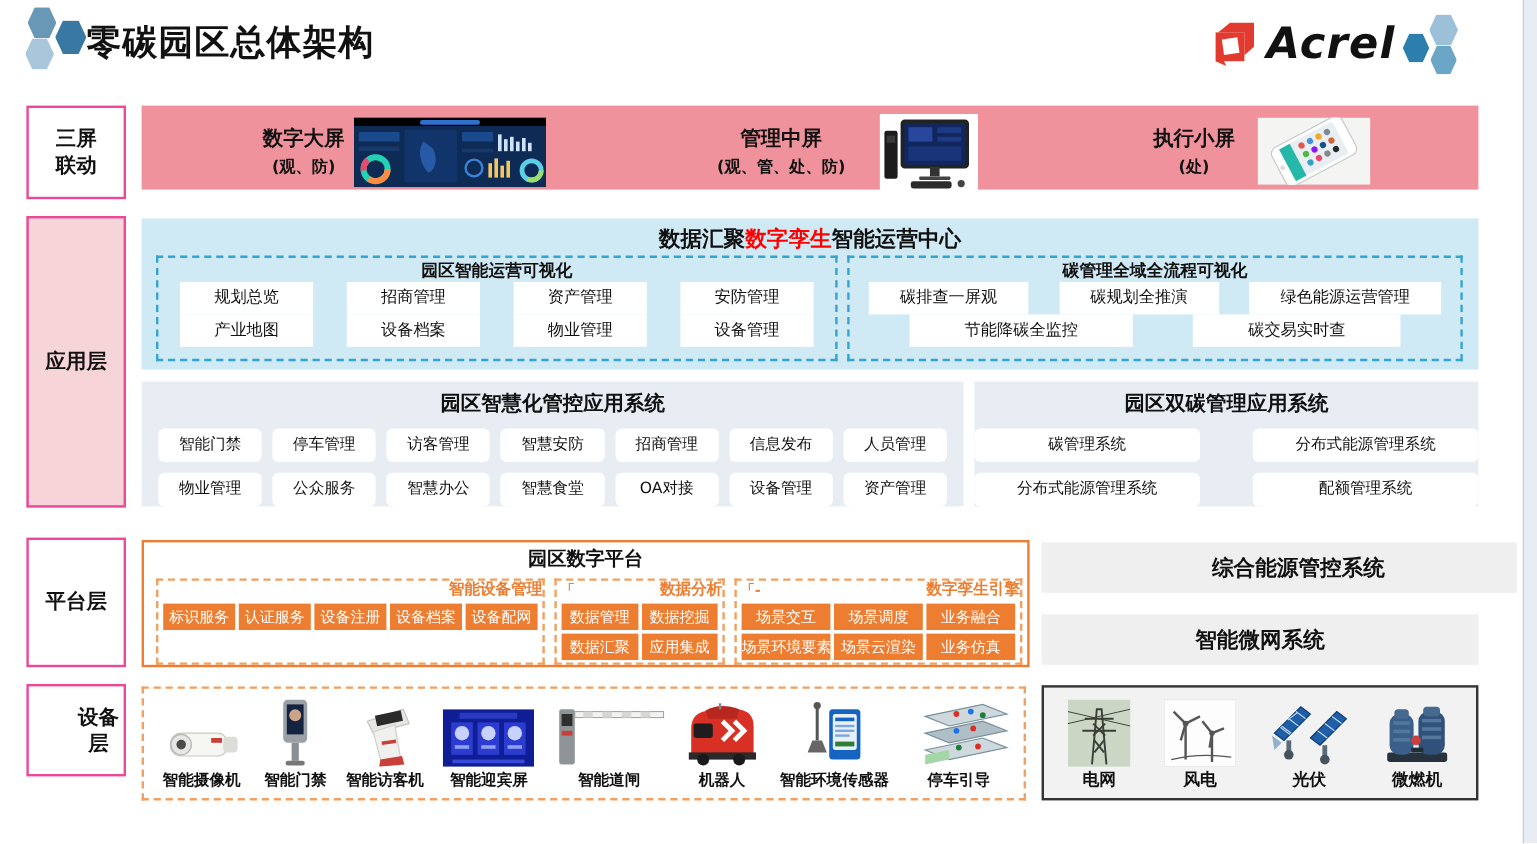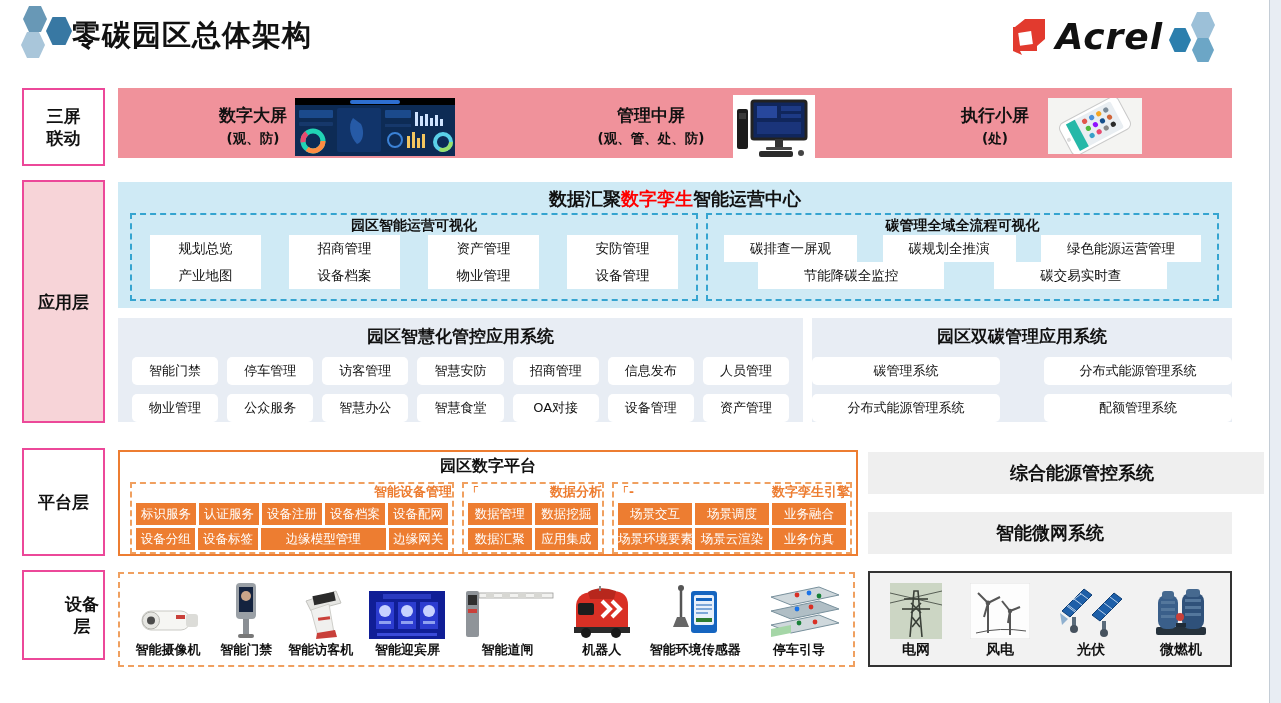--- a/index.html
+++ b/index.html
@@ -13,21 +13,21 @@
   .brand{position:absolute;right:60px;top:12px;display:flex;align-items:center;gap:6px;}
   .brand-name{font-size:36px;font-weight:bold;font-style:italic;letter-spacing:1px;}
 
   
   .row-label{position:absolute;left:22px;width:83px;border:2px solid #ec4899;box-sizing:border-box;
              display:flex;align-items:center;justify-content:center;text-align:center;
              font-weight:bold;font-size:17px;background:#fff;line-height:22px;}
   #label-screens{top:88px;height:78px;}
   #label-app{top:180px;height:243px;background:#f7d4d8;}
   #label-platform{top:448px;height:108px;}
-  #label-device{top:570px;height:90px;padding-left:37px;}
+  #label-device{top:570px;height:77px;padding-left:37px;}
   .wrap2{width:40px;}
 
   
   .banner{position:absolute;left:118px;top:88px;width:1114px;height:70px;background:#f0929b;}
   .screen-text{position:absolute;top:16px;text-align:center;}
   .screen-text .t{font-size:17px;font-weight:bold;}
   .screen-text .s{font-size:13.5px;font-weight:bold;margin-top:3px;}
   .banner svg{position:absolute;}
 
   
@@ -272,26 +272,20 @@
     <div class="pf-maintitle">园区数字平台</div>
     <div class="pf-group" id="pf-g1">
       <div class="pf-title">智能设备管理</div>
       <div class="pf-row r1">
           <div>标识服务</div>
           <div>认证服务</div>
           <div>设备注册</div>
           <div>设备档案</div>
           <div>设备配网</div>
         </div>
-      <div class="pf-row r2">
-          <div>设备分组</div>
-          <div>设备标签</div>
-          <div>边缘模型管理</div>
-          <div>边缘网关</div>
-        </div>
     </div>
     <div class="pf-group" id="pf-g2">
       <span class="pf-bracket">「</span>
       <div class="pf-title">数据分析</div>
       <div class="pf-row">
           <div>数据管理</div>
           <div>数据挖掘</div>
         </div>
       <div class="pf-row">
           <div>数据汇聚</div>

